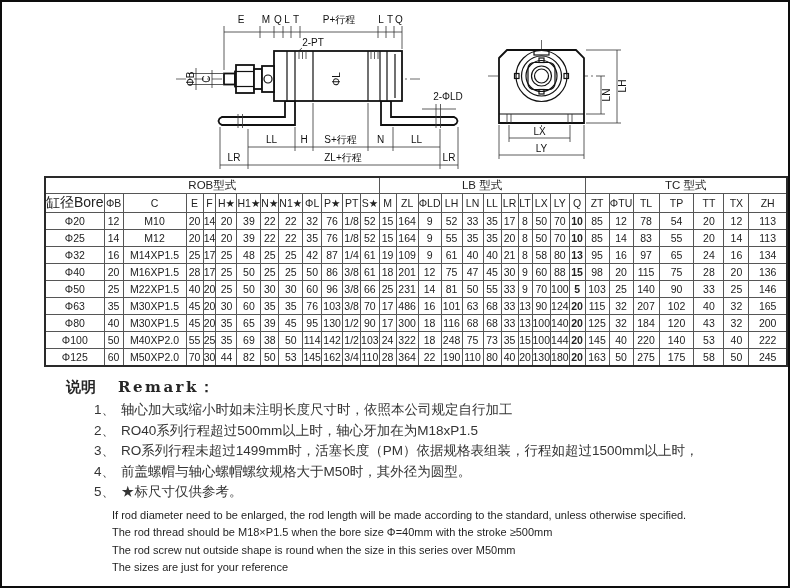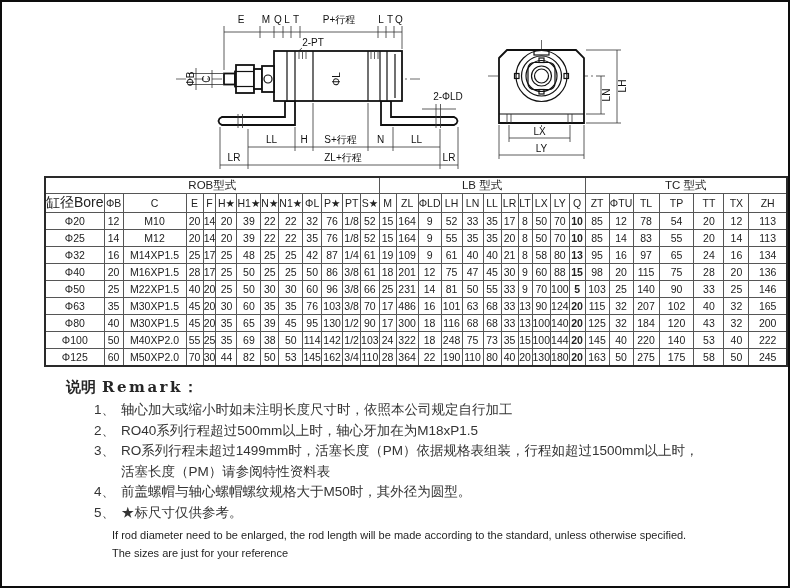--- a/index.html
+++ b/index.html
@@ -28,21 +28,21 @@
     white-space:nowrap; overflow:hidden; font-weight:400;
   }
   .spec-table thead th.grp { height:15px; font-size:11.5px; font-weight:400; }
   .spec-table thead th.col { height:15px; font-size:10.5px; }
   .spec-table thead th.col.small { font-size:14px; }
   .spec-table td { height:16px; font-size:10.5px; }
   .spec-table td.bold { font-weight:700; }
   
   .remarks { position:absolute; left:64px; top:376px; width:706px; color:#2e2e2e; }
   .rk-title { font-size:15px; font-weight:700; color:#262626; }
-  .rk-title .en { font-family:"DejaVu Serif", serif; letter-spacing:2.5px; margin-left:6px; }
+  .rk-title .en { font-family:"DejaVu Serif", serif; letter-spacing:2.5px; margin-left:22px; }
   .rk-items { margin-top:3px; }
   .remark-line { display:flex; font-size:13.5px; line-height:20.5px; margin-left:28px; color:#343434; }
   .remark-line .num { flex:none; width:27px; }
   .remark-line .txt { flex:1; }
   .eng { margin-left:46px; margin-top:4px; }
   .eng-line { font-size:11px; line-height:17.5px; color:#1f1f1f; }
 </style>
 </head>
 <body>
 
@@ -579,31 +579,29 @@
         </div>
         <div class="remark-line">
           <span class="num">2、</span>
           <span class="txt">RO40系列行程超过500mm以上时，轴心牙加在为M18xP1.5</span>
         </div>
         <div class="remark-line">
           <span class="num">3、</span>
           <span class="txt">RO系列行程未超过1499mm时，活塞长度（PM）依据规格表组装，行程如超过1500mm以上时，</span>
         </div>
         <div class="remark-line">
-          <span class="num"></span>
-          <span class="txt">活塞长度（PM）请参阅特性资料表</span>
-        </div>
-        <div class="remark-line">
           <span class="num">4、</span>
           <span class="txt">前盖螺帽与轴心螺帽螺纹规格大于M50时，其外径为圆型。</span>
         </div>
         <div class="remark-line">
           <span class="num">5、</span>
           <span class="txt">★标尺寸仅供参考。</span>
         </div>
       </div>
     <div class="eng">
         <div class="eng-line">If rod diameter need to be enlarged, the rod length will be made according to the standard, unless otherwise specified.</div>
+        <div class="eng-line">The rod thread should be M18×P1.5 when the bore size Φ=40mm with the  stroke ≥500mm</div>
+        <div class="eng-line">The rod screw nut outside shape is round when the size in this series over M50mm</div>
         <div class="eng-line">The sizes are just for your reference</div>
       </div>
   </div>
 
 </div>
 
 </body></html>

